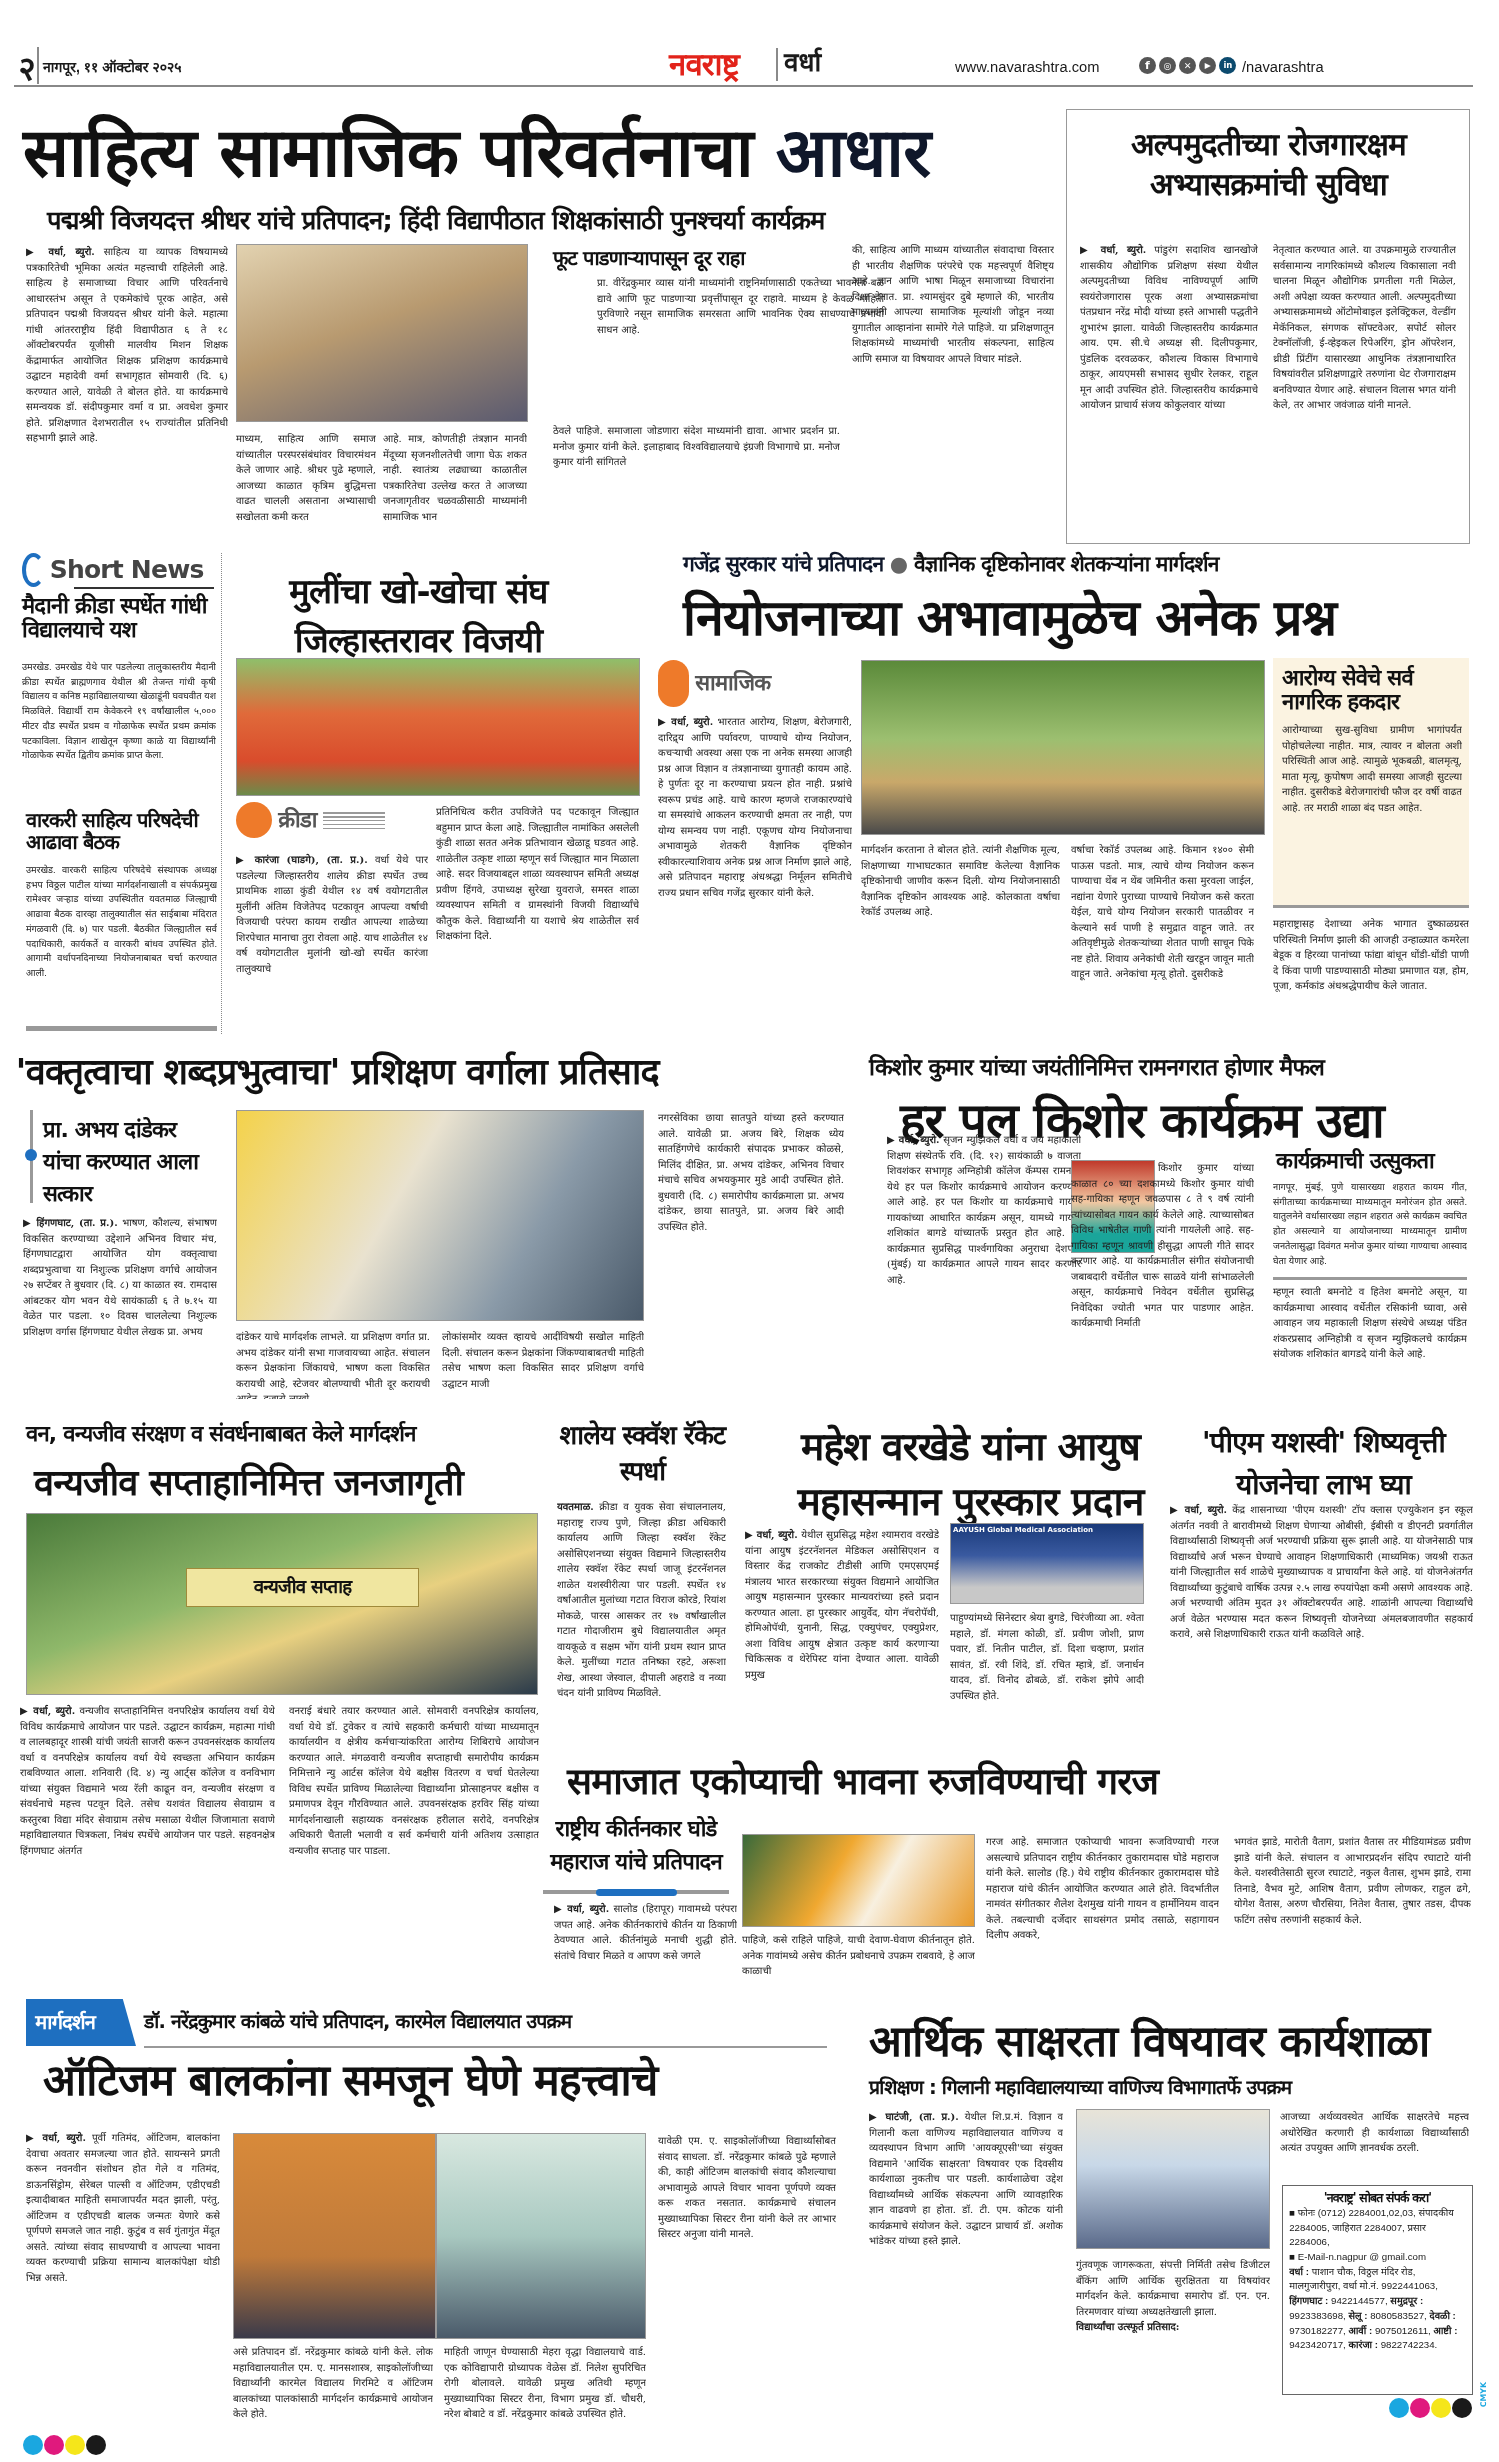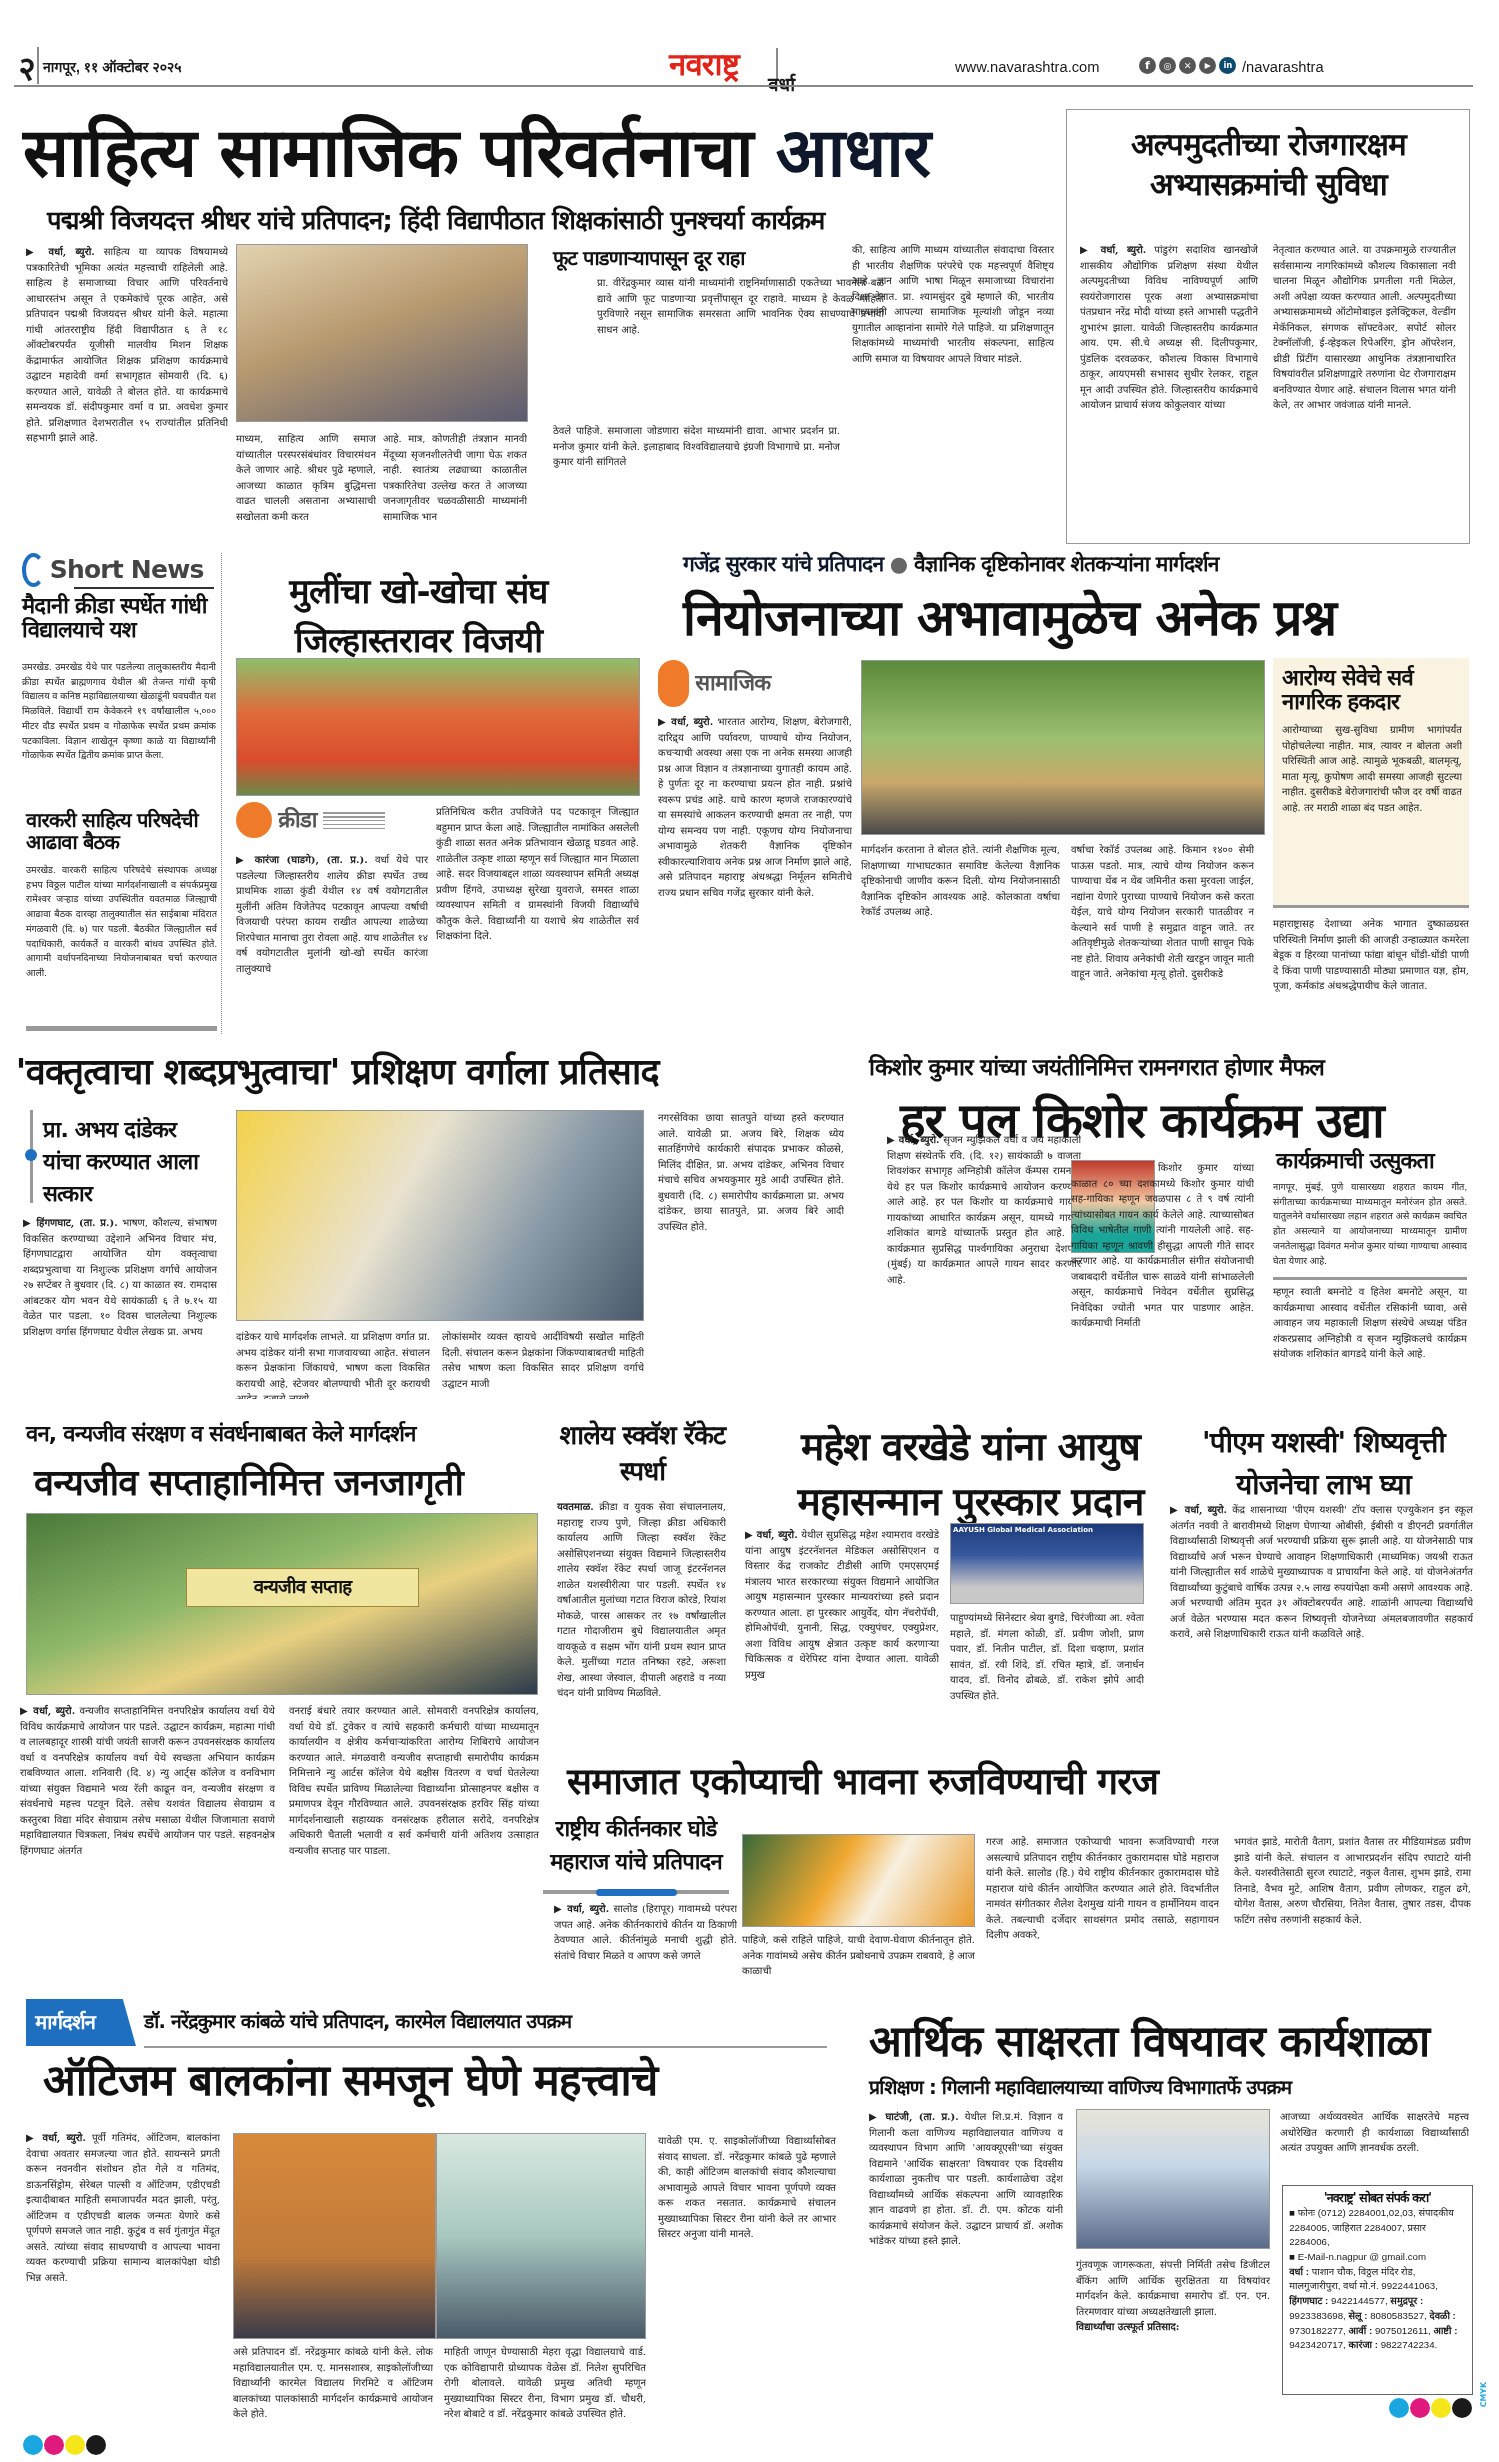--- a/index.html
+++ b/index.html
@@ -20,21 +20,21 @@
 </style>
 </head>
 <body>
 
 <div class="abs" style="left:0;top:0;width:1499px;height:87px;">
   <div class="abs" style="left:18.6px;top:45px;font-size:33px;font-weight:bold;">२</div>
   <div class="abs rule" style="left:37px;top:47px;width:1.6px;height:37px;"></div>
   <div class="abs" style="left:43px;top:57px;font-size:14px;font-family:'Liberation Sans',sans-serif;font-weight:bold;">नागपूर, ११ ऑक्टोबर २०२५</div>
   <div class="abs" style="left:669px;top:42px;font-size:31px;font-weight:bold;color:#e2231a;letter-spacing:-0.8px;">नवराष्ट्र</div>
   <div class="abs rule" style="left:776px;top:48px;width:1.6px;height:33px;"></div>
-  <div class="abs" style="left:768px;top:43px;font-size:19px;font-weight:bold;margin-top:28px;">वर्धा</div>
+  <div class="abs" style="left:784px;top:43px;font-size:26px;font-weight:bold;">वर्धा</div>
   <div class="abs" style="left:955px;top:59px;font-size:14.7px;font-family:'Liberation Sans',sans-serif;">www.navarashtra.com</div>
   <div class="abs" style="left:1139px;top:57px;display:flex;gap:3.1px;">
     <span style="display:inline-block;width:17px;height:17px;border-radius:50%;background:#555;color:#fff;font-size:11px;text-align:center;line-height:17px;font-weight:bold;">f</span>
     <span style="display:inline-block;width:17px;height:17px;border-radius:50%;background:#555;color:#fff;font-size:9.3px;text-align:center;line-height:17px;">◎</span>
     <span style="display:inline-block;width:17px;height:17px;border-radius:50%;background:#555;color:#fff;font-size:9.3px;text-align:center;line-height:17px;">✕</span>
     <span style="display:inline-block;width:17px;height:17px;border-radius:50%;background:#555;color:#fff;font-size:7.8px;text-align:center;line-height:17px;">▶</span>
     <span style="display:inline-block;width:17px;height:17px;border-radius:50%;background:#0c4a6e;color:#fff;font-size:8.5px;text-align:center;line-height:17px;font-weight:bold;">in</span>
   </div>
   <div class="abs" style="left:1242px;top:59px;font-size:14.7px;font-family:'Liberation Sans',sans-serif;">/navarashtra</div>
   <div class="abs hr2" style="left:14px;top:85px;width:1459px;"></div>

